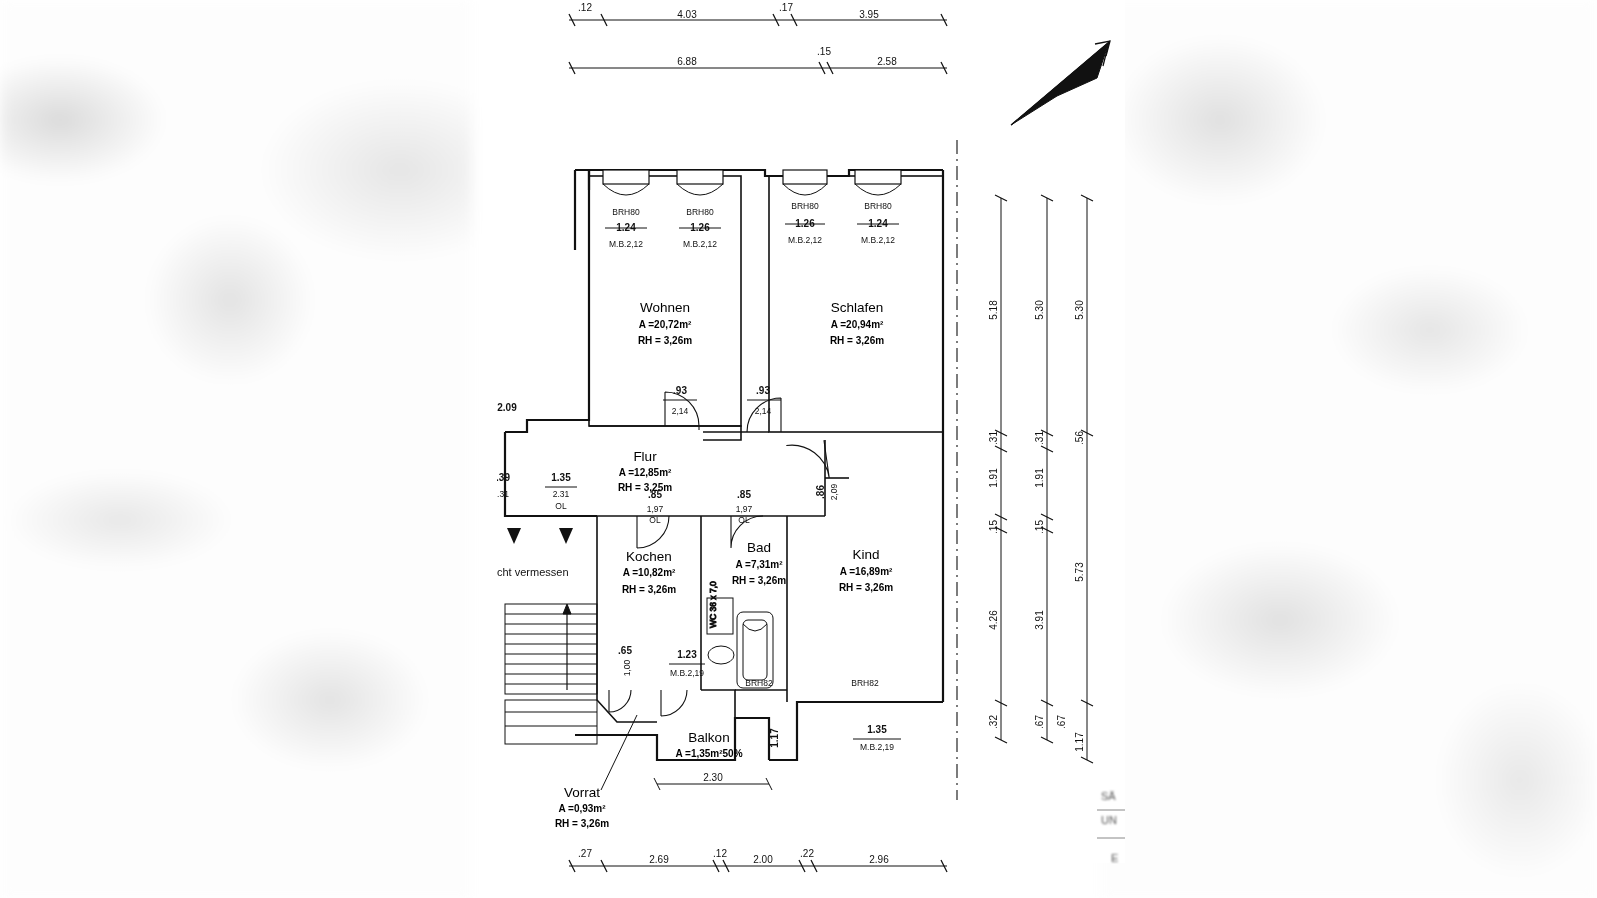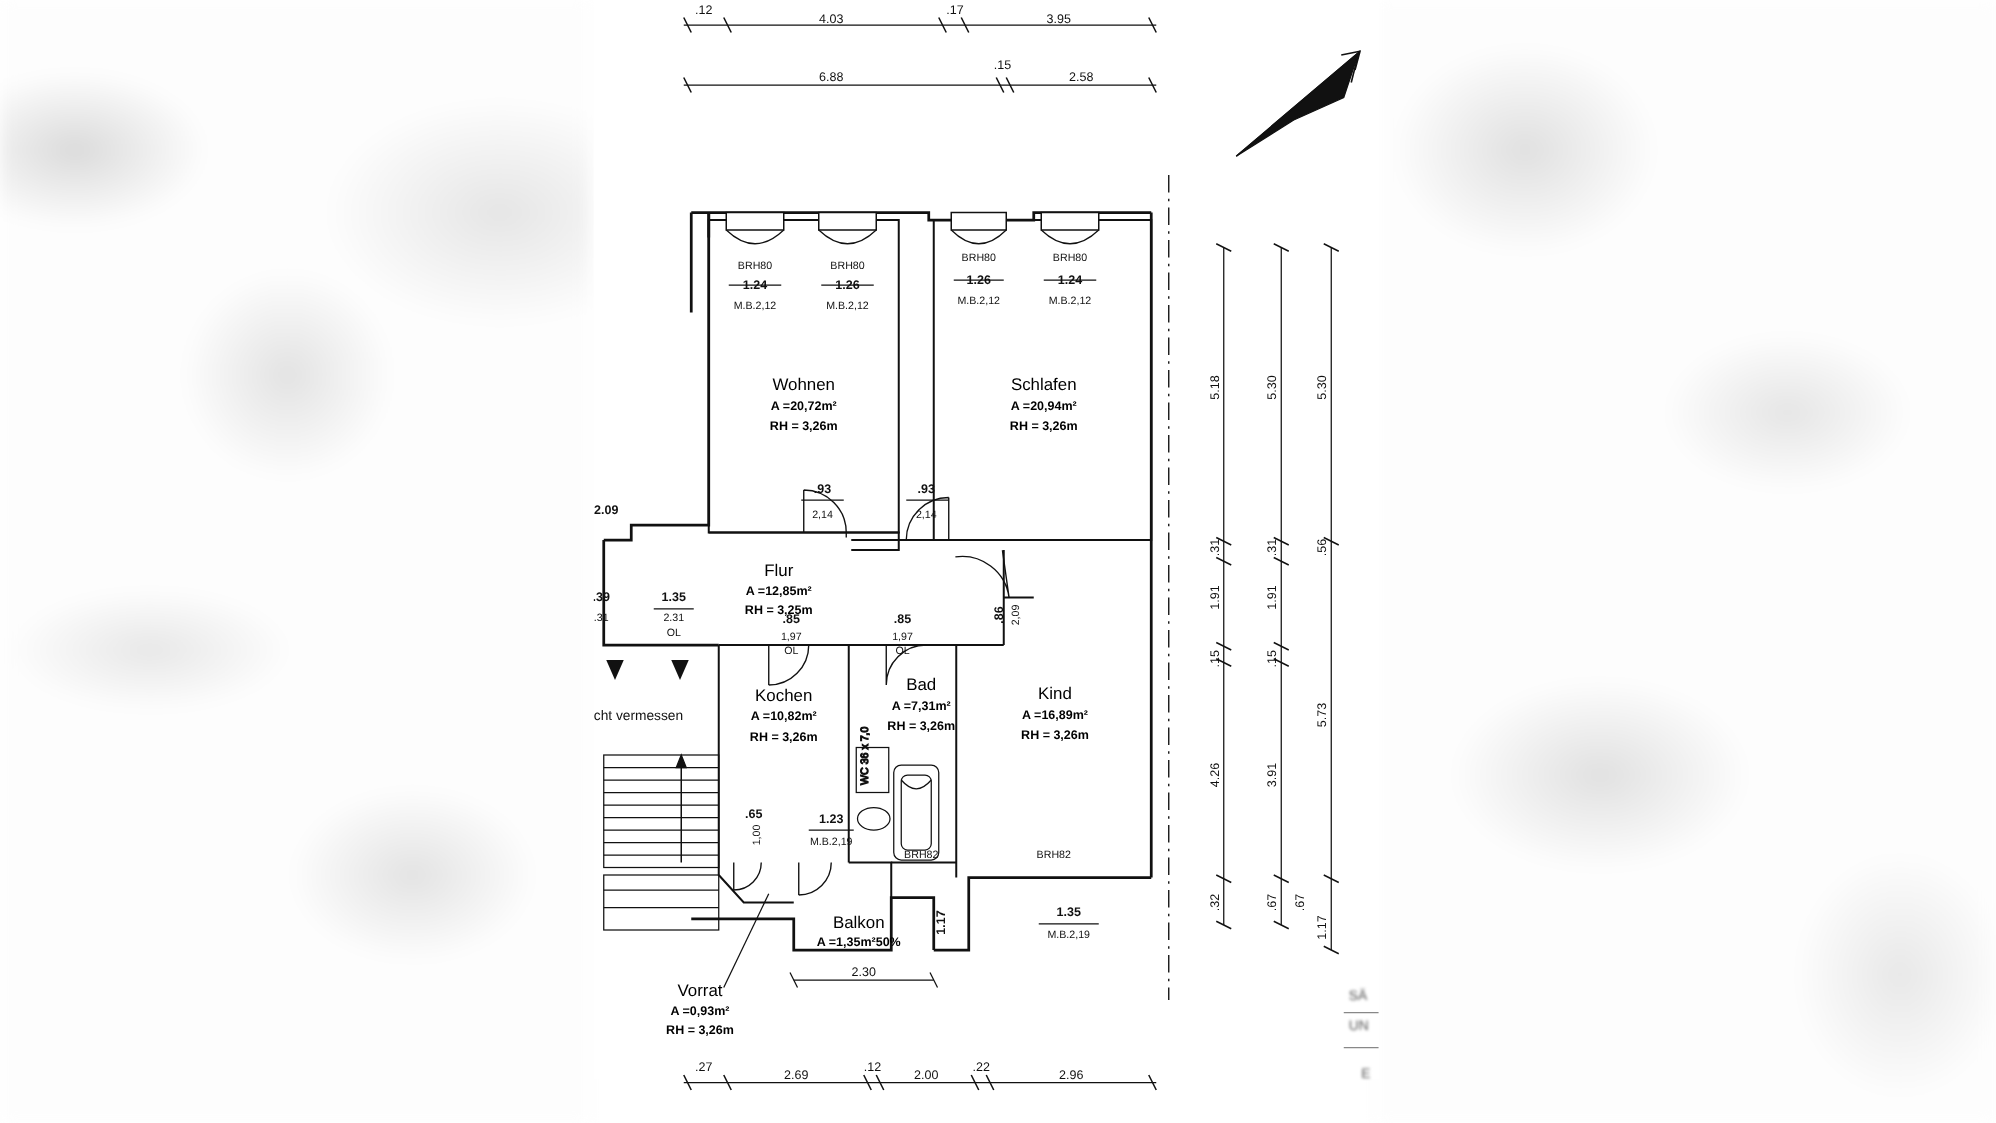--- a/index.html
+++ b/index.html
@@ -26,21 +26,21 @@
     position:absolute;left:1100px;top:0;width:497px;height:898px;
     background:
       radial-gradient(ellipse 150px 120px at 120px 120px, rgba(195,195,195,.5), rgba(255,255,255,0) 70%),
       radial-gradient(ellipse 140px 90px at 330px 330px, rgba(200,200,200,.45), rgba(255,255,255,0) 70%),
       radial-gradient(ellipse 170px 110px at 180px 620px, rgba(190,190,190,.45), rgba(255,255,255,0) 70%),
       radial-gradient(ellipse 120px 140px at 420px 780px, rgba(200,200,200,.4), rgba(255,255,255,0) 70%),
       #fdfdfd;
     filter:blur(6px);
   }
   .sheet{
-    position:absolute;left:475px;top:0;width:628px;height:863px;
+    position:absolute;left:497px;top:0;width:628px;height:863px;
     background:#ffffff;
   }
   svg.plan{position:absolute;left:0;top:0;}
   
   .lbl{font-size:11px;fill:#111;font-family:"Liberation Sans",sans-serif;}
   .lbl-xs{font-size:8.5px;fill:#111;font-family:"Liberation Sans",sans-serif;}
   .room-name{font-size:13.5px;fill:#000;font-family:"Liberation Sans",sans-serif;}
   .room-sub{font-size:10px;fill:#000;font-weight:bold;font-family:"Liberation Sans",sans-serif;}
   .dim{font-size:10px;fill:#111;font-family:"Liberation Sans",sans-serif;}
   .dim-b{font-size:10px;fill:#111;font-weight:bold;font-family:"Liberation Sans",sans-serif;}

